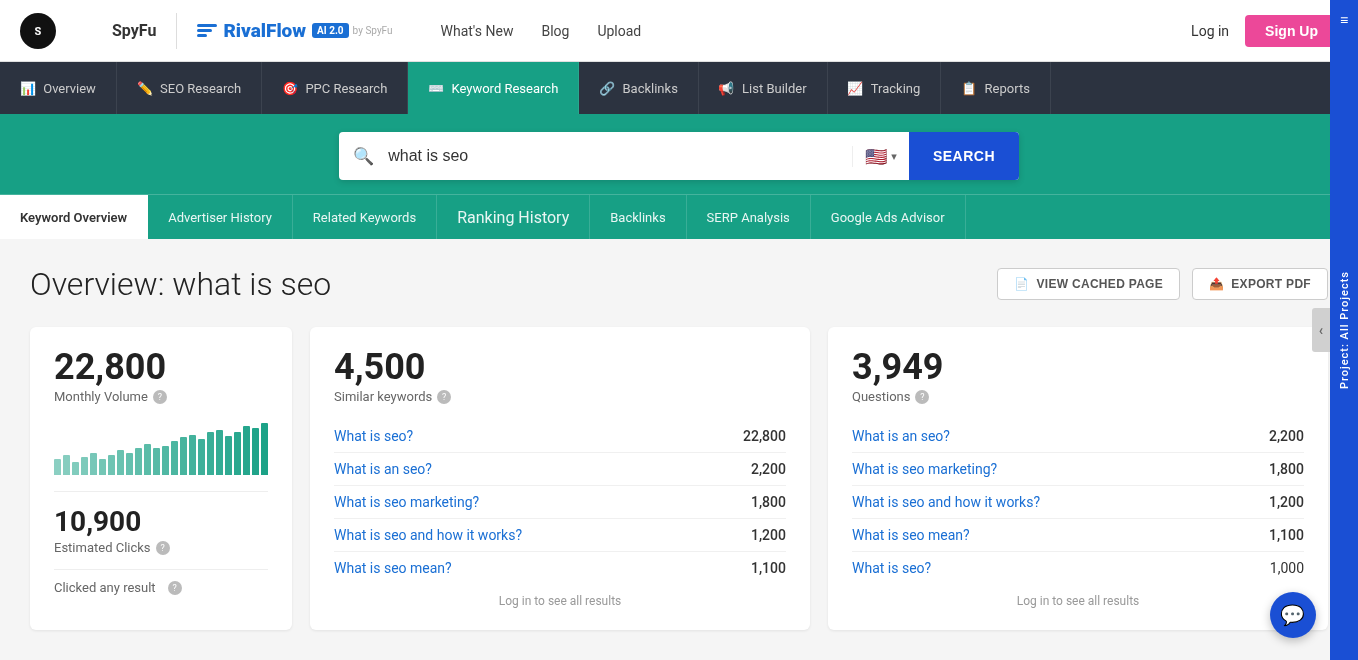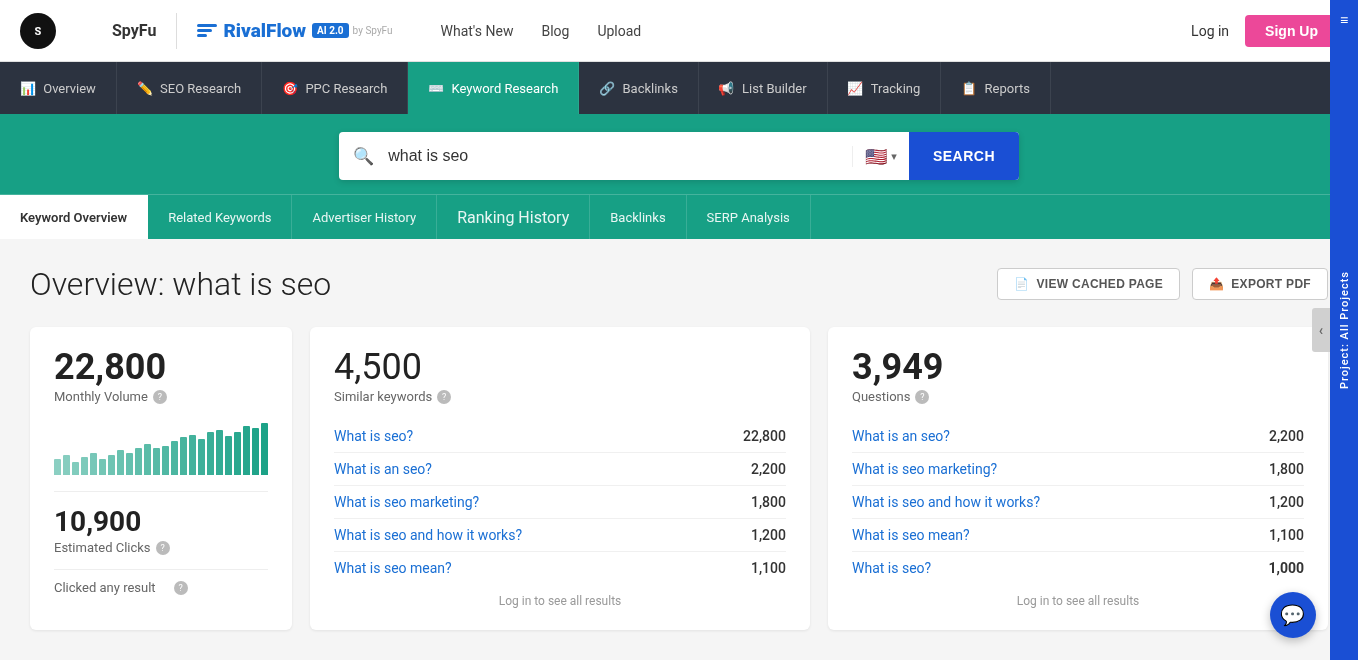--- a/index.html
+++ b/index.html
@@ -87,25 +87,26 @@
       <div style="display:flex;align-items:center;gap:4px;padding:0 12px;border-left:1px solid #eee;cursor:pointer;">
         <span style="font-size:18px;">🇺🇸</span>
         <span style="font-size:11px;color:#666;">▾</span>
       </div>
       <button style="background:#1a4fd4;color:white;border:none;border-radius:0 4px 4px 0;padding:0 24px;height:48px;font-size:14px;font-weight:700;cursor:pointer;letter-spacing:0.5px;">SEARCH</button>
     </div>
   </div>
 
   <div style="display:flex;align-items:stretch;margin-top:14px;border-top:1px solid rgba(255,255,255,0.2);">
     <div style="padding:0 20px;height:44px;display:flex;align-items:center;color:#333;font-size:13px;cursor:pointer;background:#fff;font-weight:600;border-right:1px solid rgba(255,255,255,0.15);">Keyword Overview</div>
+    <div style="padding:0 20px;height:44px;display:flex;align-items:center;color:rgba(255,255,255,0.9);font-size:13px;cursor:pointer;border-right:1px solid rgba(255,255,255,0.15);">Advertiser History</div>
     <div style="padding:0 20px;height:44px;display:flex;align-items:center;color:rgba(255,255,255,0.9);font-size:13px;cursor:pointer;border-right:1px solid rgba(255,255,255,0.15);">Related Keywords</div>
-    <div style="padding:0 20px;height:44px;display:flex;align-items:center;color:rgba(255,255,255,0.9);font-size:13px;cursor:pointer;border-right:1px solid rgba(255,255,255,0.15);">Advertiser History</div>
     <div style="padding:0 20px;height:44px;display:flex;align-items:center;color:rgba(255,255,255,0.9);font-size:16px;cursor:pointer;border-right:1px solid rgba(255,255,255,0.15);">Ranking History</div>
     <div style="padding:0 20px;height:44px;display:flex;align-items:center;color:rgba(255,255,255,0.9);font-size:13px;cursor:pointer;border-right:1px solid rgba(255,255,255,0.15);">Backlinks</div>
     <div style="padding:0 20px;height:44px;display:flex;align-items:center;color:rgba(255,255,255,0.9);font-size:13px;cursor:pointer;border-right:1px solid rgba(255,255,255,0.15);">SERP Analysis</div>
+    <div style="padding:0 20px;height:44px;display:flex;align-items:center;color:rgba(255,255,255,0.9);font-size:13px;cursor:pointer;border-right:1px solid rgba(255,255,255,0.15);">Google Ads Advisor</div>
   </div>
 </div>
 
 <div style="padding:26px 30px;background:#f5f5f5;min-height:400px;">
 
   <div style="display:flex;align-items:center;justify-content:space-between;margin-bottom:24px;">
     <h1 style="font-size:32px;font-weight:300;color:#222;">Overview: what is seo</h1>
     <div style="display:flex;gap:12px;">
       <button style="display:flex;align-items:center;gap:7px;border:1px solid #ccc;background:#fff;color:#555;padding:8px 16px;border-radius:4px;font-size:12px;cursor:pointer;font-weight:600;letter-spacing:0.3px;">
         <span>📄</span>
@@ -157,28 +158,28 @@
       <hr style="border:none;border-top:1px solid #eee;margin:16px 0;">
 
       <div style="font-size:28px;font-weight:700;color:#222;line-height:1;">10,900</div>
       <div style="font-size:13px;color:#666;margin-top:4px;display:flex;align-items:center;gap:5px;">
         <span>Estimated Clicks</span>
         <span style="width:14px;height:14px;border-radius:50%;background:#bbb;color:#fff;font-size:9px;display:inline-flex;align-items:center;justify-content:center;">?</span>
       </div>
 
       <hr style="border:none;border-top:1px solid #eee;margin:14px 0 10px;">
 
-      <div style="font-size:13px;color:#666;display:flex;align-items:center;gap:18px;text-align:right;">
+      <div style="font-size:13px;color:#666;display:flex;align-items:center;gap:12px;text-align:right;">
         <span>Clicked any result</span>
         <span style="width:14px;height:14px;border-radius:50%;background:#bbb;color:#fff;font-size:9px;display:inline-flex;align-items:center;justify-content:center;">?</span>
       </div>
     </div>
 
     <div style="background:#fff;border-radius:6px;padding:22px 24px;box-shadow:0 1px 3px rgba(0,0,0,0.08);flex:1;">
-      <div style="font-size:36px;font-weight:400;color:#222;line-height:1;">4,500</div>
+      <div style="font-size:36px;font-weight:700;color:#222;line-height:1;">4,500</div>
       <div style="font-size:13px;color:#666;margin-top:4px;display:flex;align-items:center;gap:5px;">
         <span>Similar keywords</span>
         <span style="width:14px;height:14px;border-radius:50%;background:#bbb;color:#fff;font-size:9px;display:inline-flex;align-items:center;justify-content:center;">?</span>
       </div>
       <div style="margin-top:16px;">
         <div style="display:flex;justify-content:space-between;padding:8px 0;border-bottom:1px solid #f0f0f0;font-size:14px;">
           <span style="color:#1a6fd4;cursor:pointer;">What is seo?</span>
           <span style="color:#333;font-weight:500;">22,800</span>
         </div>
         <div style="display:flex;justify-content:space-between;padding:8px 0;border-bottom:1px solid #f0f0f0;font-size:14px;">
@@ -219,21 +220,21 @@
         <div style="display:flex;justify-content:space-between;padding:8px 0;border-bottom:1px solid #f0f0f0;font-size:14px;">
           <span style="color:#1a6fd4;cursor:pointer;">What is seo and how it works?</span>
           <span style="color:#333;font-weight:500;">1,200</span>
         </div>
         <div style="display:flex;justify-content:space-between;padding:8px 0;border-bottom:1px solid #f0f0f0;font-size:14px;">
           <span style="color:#1a6fd4;cursor:pointer;">What is seo mean?</span>
           <span style="color:#333;font-weight:500;">1,100</span>
         </div>
         <div style="display:flex;justify-content:space-between;padding:8px 0;font-size:14px;">
           <span style="color:#1a6fd4;cursor:pointer;">What is seo?</span>
-          <span style="color:#333;font-weight:700;">1,000</span>
+          <span style="color:#333;font-weight:400;">1,000</span>
         </div>
       </div>
       <div style="font-size:12px;color:#999;margin-top:10px;text-align:center;">Log in to see all results</div>
     </div>
 
   </div>
 </div>
 
 <div style="position:fixed;right:0;top:0;bottom:0;width:28px;background:#1a4fd4;display:flex;flex-direction:column;align-items:center;justify-content:center;cursor:pointer;z-index:100;">
   <span style="color:white;font-size:14px;position:absolute;top:12px;">≡</span>

